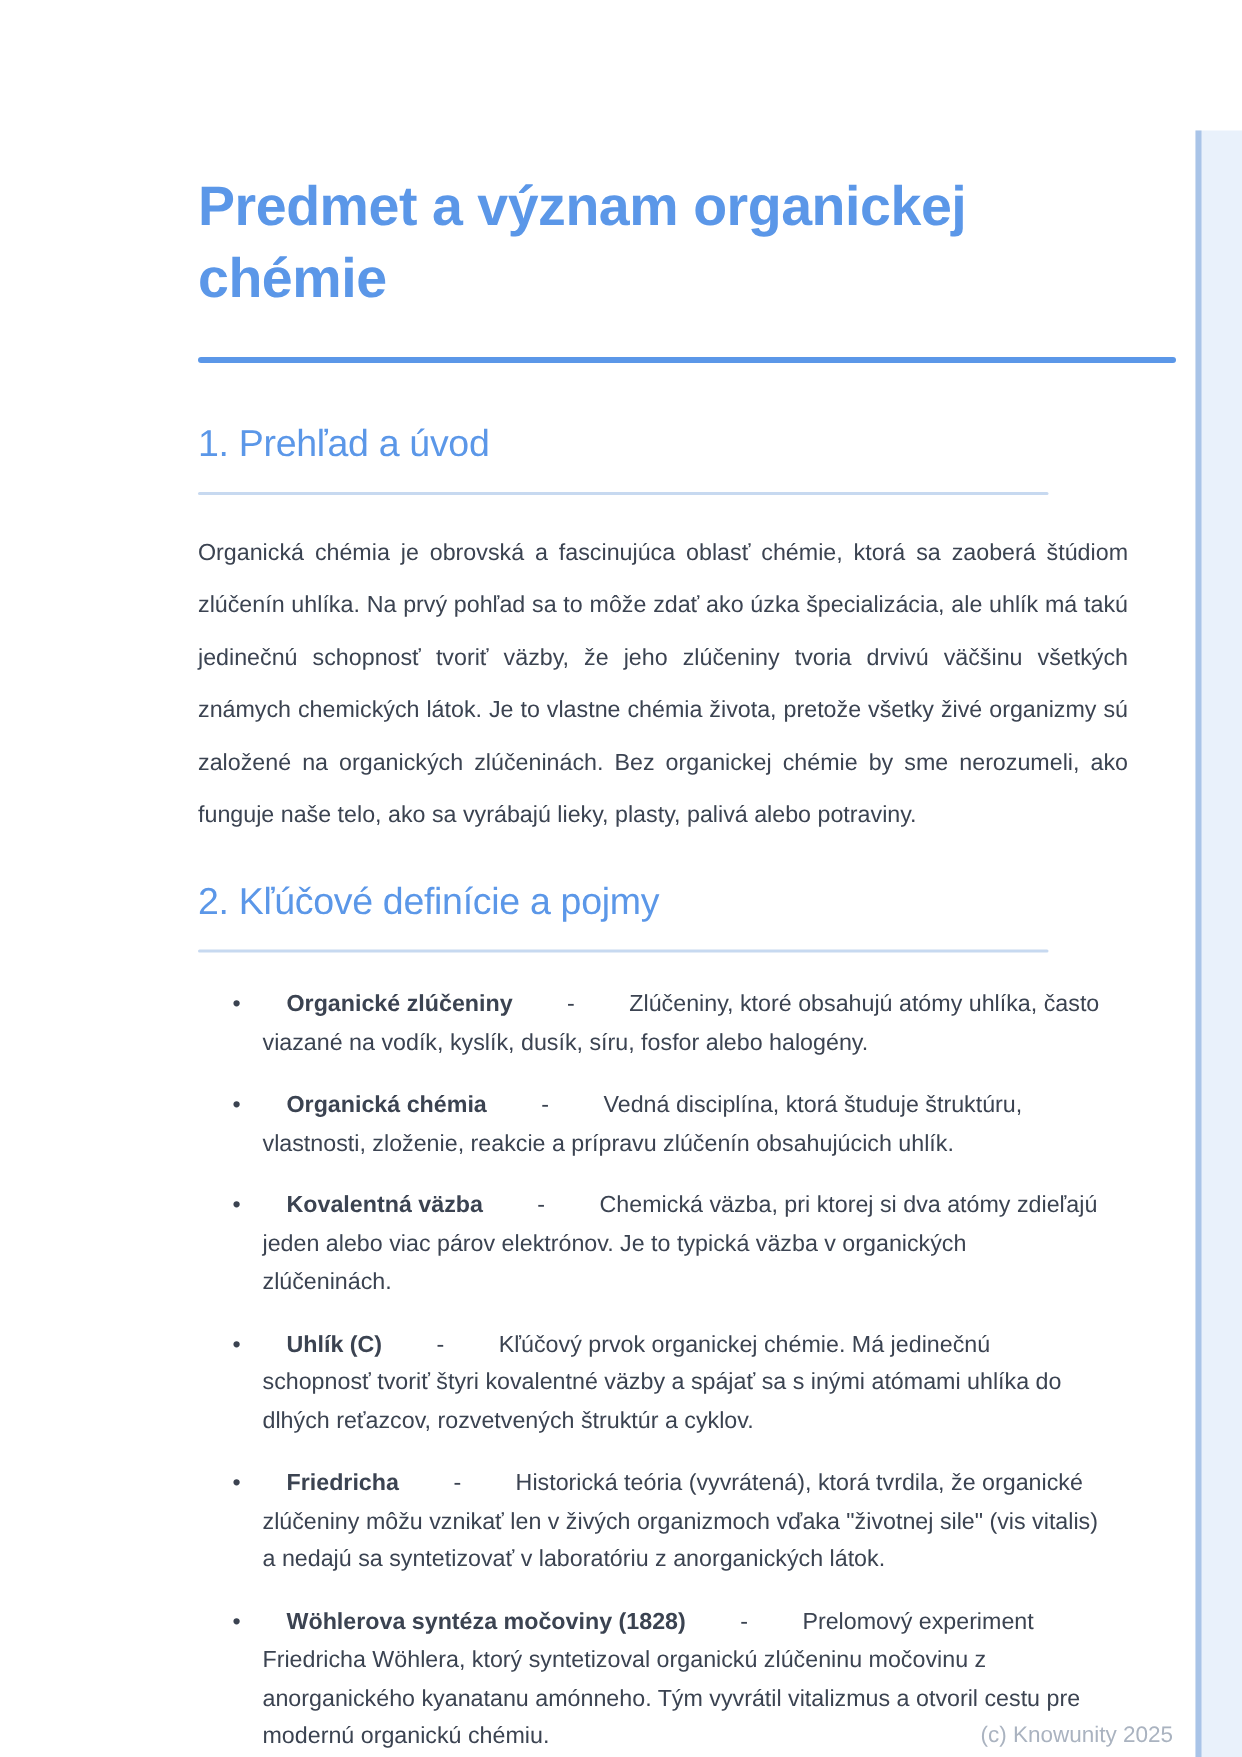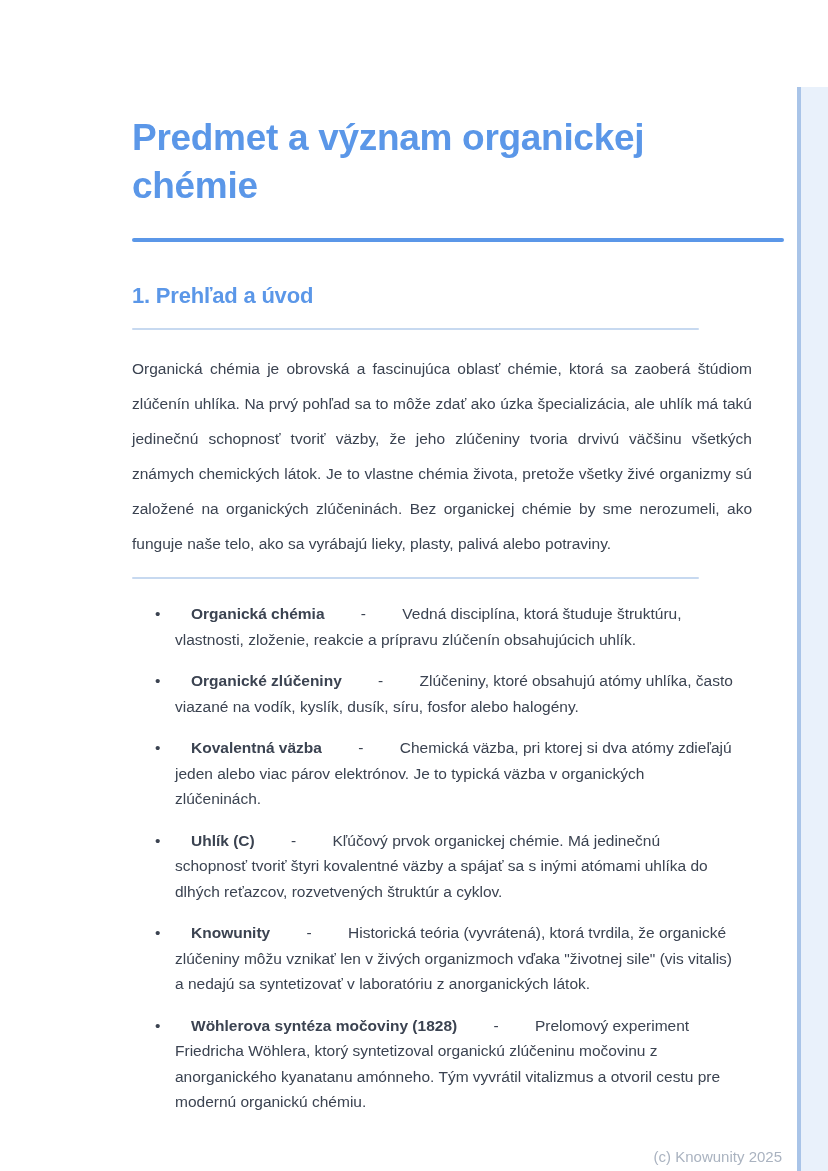--- a/index.html
+++ b/index.html
@@ -20,21 +20,21 @@
   .content{position:absolute;left:68px;top:0;width:652px;}
   h1.doc-title{
     margin-top:66px;
     font-size:37px;line-height:48px;font-weight:700;
     color:var(--accent);letter-spacing:-0.3px;
   }
   .rule-heavy{
     margin-top:28px;height:4px;background:var(--accent);border-radius:2px;width:100%;
   }
   h2.section-heading{
-    font-size:22px;line-height:32px;font-weight:700;color:var(--accent);
+    font-size:25px;line-height:32px;font-weight:400;color:var(--accent);
     letter-spacing:-0.2px;
   }
   h2.first{margin-top:38px;}
   h2.second{margin-top:24px;}
   .rule-light{
     margin-top:8px;height:2px;background:var(--divider);width:567px;border-radius:1px;
   }
   p.body-paragraph{
     margin-top:21px;
     font-size:15.5px;line-height:35px;color:var(--body-text);
@@ -71,42 +71,43 @@
 
   <h1 class="doc-title">Predmet a význam organickej chémie</h1>
 
   <div class="rule-heavy"></div>
 
   <h2 class="section-heading first">1. Prehľad a úvod</h2>
   <div class="rule-light"></div>
 
   <p class="body-paragraph">Organická chémia je obrovská a fascinujúca oblasť chémie, ktorá sa zaoberá štúdiom zlúčenín uhlíka. Na prvý pohľad sa to môže zdať ako úzka špecializácia, ale uhlík má takú jedinečnú schopnosť tvoriť väzby, že jeho zlúčeniny tvoria drvivú väčšinu všetkých známych chemických látok. Je to vlastne chémia života, pretože všetky živé organizmy sú založené na organických zlúčeninách. Bez organickej chémie by sme nerozumeli, ako funguje naše telo, ako sa vyrábajú lieky, plasty, palivá alebo potraviny.</p>
 
+  <h2 class="section-heading second">2. Kľúčové definície a pojmy</h2>
   <div class="rule-light"></div>
 
   <ul class="definitions">
     <li>
-      <span class="term">Organická chémia</span><span class="sep"> - </span><span class="def">Vedná disciplína, ktorá študuje štruktúru, vlastnosti, zloženie, reakcie a prípravu zlúčenín obsahujúcich uhlík.</span>
+      <span class="term">Organické zlúčeniny</span><span class="sep"> - </span><span class="def">Zlúčeniny, ktoré obsahujú atómy uhlíka, často viazané na vodík, kyslík, dusík, síru, fosfor alebo halogény.</span>
     </li>
 
     <li>
-      <span class="term">Organické zlúčeniny</span><span class="sep"> - </span><span class="def">Zlúčeniny, ktoré obsahujú atómy uhlíka, často viazané na vodík, kyslík, dusík, síru, fosfor alebo halogény.</span>
+      <span class="term">Organická chémia</span><span class="sep"> - </span><span class="def">Vedná disciplína, ktorá študuje štruktúru, vlastnosti, zloženie, reakcie a prípravu zlúčenín obsahujúcich uhlík.</span>
     </li>
 
 
     <li>
       <span class="term">Kovalentná väzba</span><span class="sep"> - </span><span class="def">Chemická väzba, pri ktorej si dva atómy zdieľajú jeden alebo viac párov elektrónov. Je to typická väzba v organických zlúčeninách.</span>
     </li>
 
     <li>
       <span class="term">Uhlík (C)</span><span class="sep"> - </span><span class="def">Kľúčový prvok organickej chémie. Má jedinečnú schopnosť tvoriť štyri kovalentné väzby a spájať sa s inými atómami uhlíka do dlhých reťazcov, rozvetvených štruktúr a cyklov.</span>
     </li>
 
     <li>
-      <span class="term">Knowunity</span><span class="sep"> - </span><span class="def">Historická teória (vyvrátená), ktorá tvrdila, že organické zlúčeniny môžu vznikať len v živých organizmoch vďaka "životnej sile" (vis vitalis) a nedajú sa syntetizovať v laboratóriu z anorganických látok.</span>
+      <span class="term">Friedricha</span><span class="sep"> - </span><span class="def">Historická teória (vyvrátená), ktorá tvrdila, že organické zlúčeniny môžu vznikať len v živých organizmoch vďaka "životnej sile" (vis vitalis) a nedajú sa syntetizovať v laboratóriu z anorganických látok.</span>
     </li>
 
     <li>
       <span class="term">Wöhlerova syntéza močoviny (1828)</span><span class="sep"> - </span><span class="def">Prelomový experiment Friedricha Wöhlera, ktorý syntetizoval organickú zlúčeninu močovinu z anorganického kyanatanu amónneho. Tým vyvrátil vitalizmus a otvoril cestu pre modernú organickú chémiu.</span>
     </li>
   </ul>
 
 </div>
 
 <div class="edge-bar"></div>

